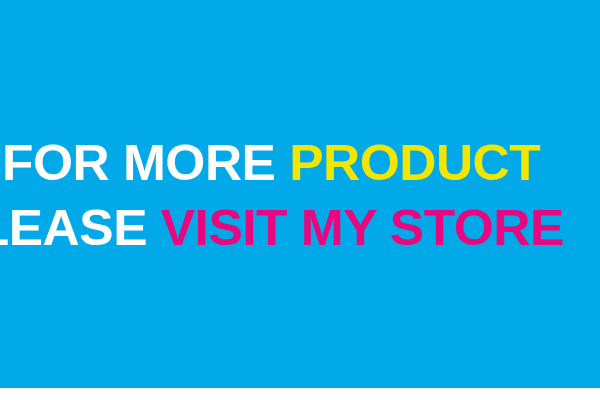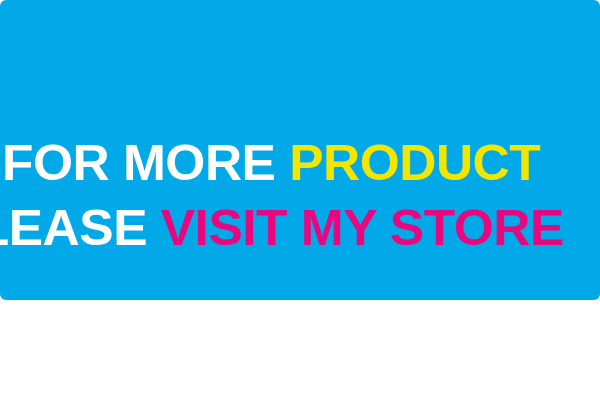--- a/index.html
+++ b/index.html
@@ -9,24 +9,23 @@
   body {
     width: 600px;
     height: 400px;
     overflow: hidden;
     font-family: "Liberation Sans", sans-serif;
   }
 
   #banner {
     position: relative;
     width: 600px;
-    height: 300px;
+    height: 388px;
     overflow: hidden;
     background: #02A9E8;
-    border-radius: 6px;
   }
 
   .headline-block {
     position: absolute;
     left: 0;
     top: 0;
     width: 600px;
     height: 400px;
     overflow: hidden;
   }

